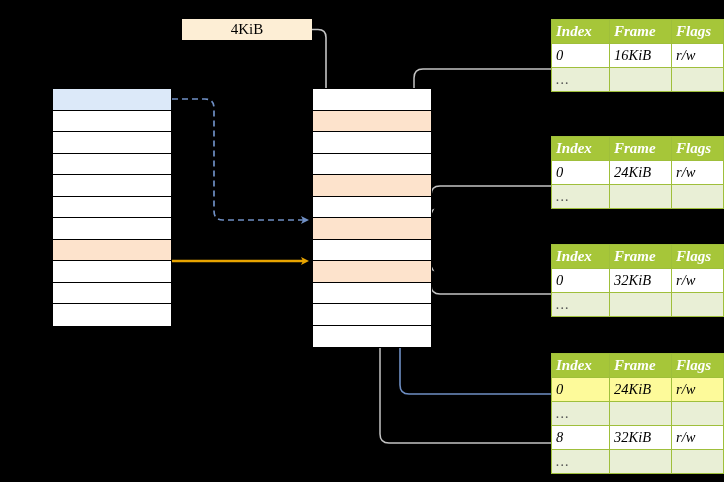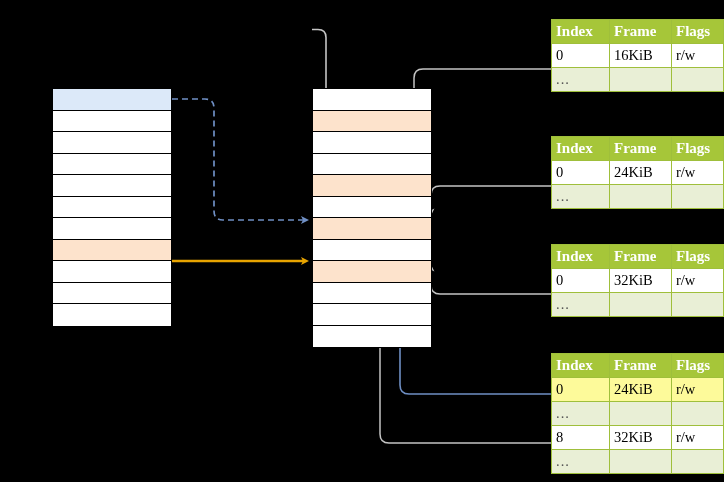--- a/index.html
+++ b/index.html
@@ -61,20 +61,21 @@
   .stack .cell.peach { background: #fde3cc; }
 
   
   .ptable {
     position: absolute;
     border-collapse: collapse;
     border-spacing: 0;
     table-layout: fixed;
     width: 172px;
     background: #ffffff;
+    font-style: italic;
   }
   #ptable-0 { left: 551px; top: 19px;  }
   #ptable-1 { left: 551px; top: 136px; }
   #ptable-2 { left: 551px; top: 244px; }
   #ptable-3 { left: 551px; top: 353px; }
 
   .ptable col.c-index { width: 58px; }
   .ptable col.c-frame { width: 62px; }
   .ptable col.c-flags { width: 52px; }
 
@@ -149,20 +150,21 @@
 
     <g>
       <path d="M551,394 L409,394 Q400,394 400,385 L400,218" fill="none" stroke="#6f8fc4" stroke-width="1.6" marker-end="url(#ah-blue)"></path>
     </g>
 
     <g>
       <path d="M551,443 L389,443 Q380,443 380,434 L380,268" fill="none" stroke="#c4c4c4" stroke-width="1.5" marker-end="url(#ah-gray)"></path>
     </g>
   </svg>
 
+  <div class="size-box">4KiB</div>
 
   <div class="stack" id="stack-left">
       <div class="cell blue"></div>
       <div class="cell"></div>
       <div class="cell"></div>
       <div class="cell"></div>
       <div class="cell"></div>
       <div class="cell"></div>
       <div class="cell"></div>
       <div class="cell peach"></div>

